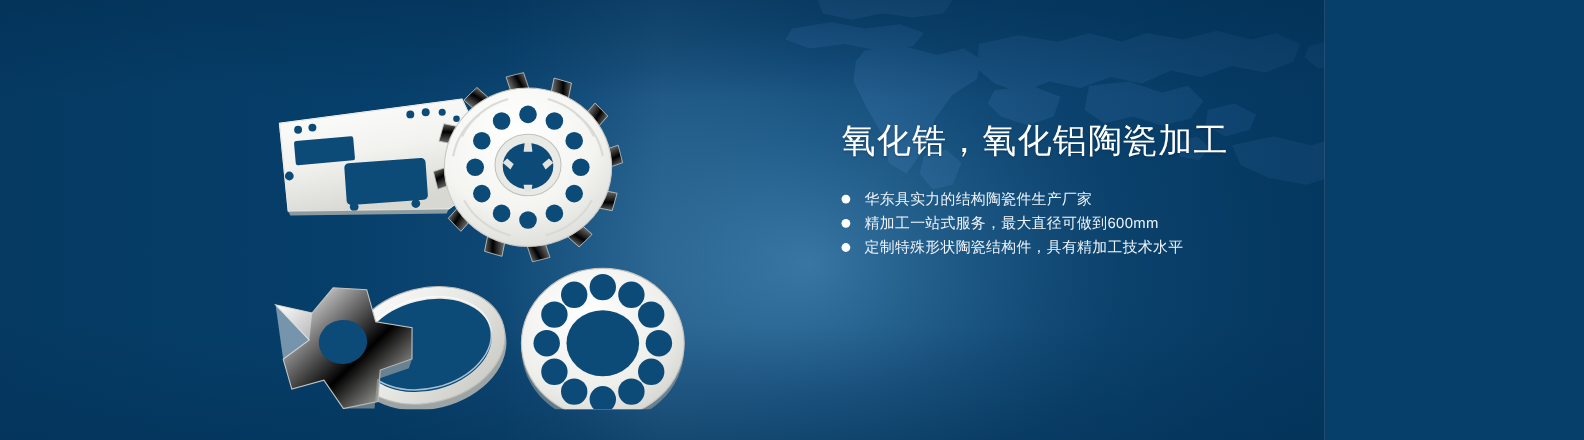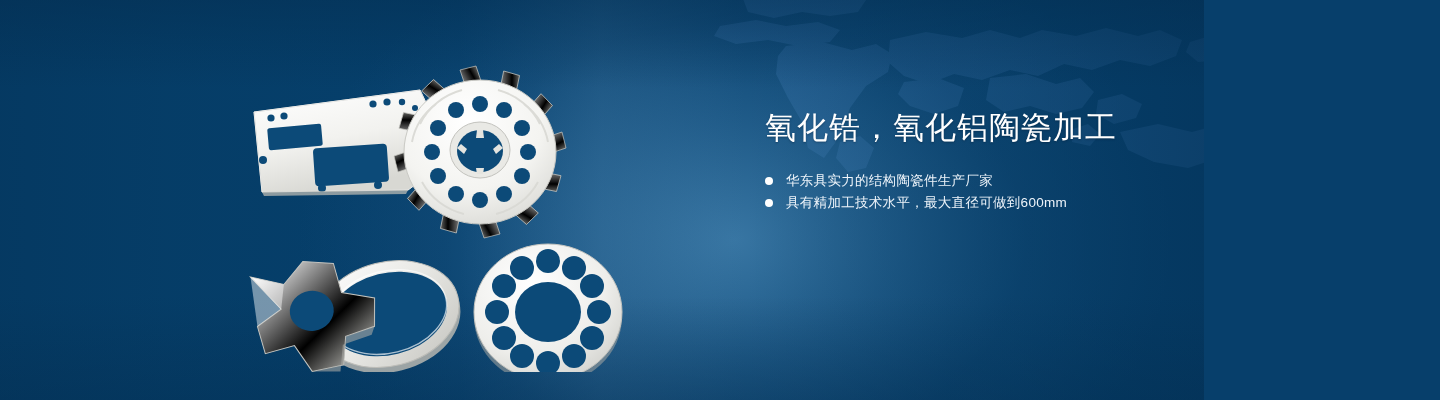--- a/index.html
+++ b/index.html
@@ -314,18 +314,22 @@
 
   <div class="copy">
     <div class="headline">氧化锆，氧化铝陶瓷加工</div>
     <ul class="bullets">
       <li class="bullet">
         <span class="dot"></span>
         <span class="bullet-text">华东具实力的结构陶瓷件生产厂家</span>
       </li>
       <li class="bullet">
         <span class="dot"></span>
-        <span class="bullet-text">具有精加工技术水平，最大直径可做到600mm</span>
+        <span class="bullet-text">精加工一站式服务，最大直径可做到600mm</span>
+      </li>
+      <li class="bullet">
+        <span class="dot"></span>
+        <span class="bullet-text">定制特殊形状陶瓷结构件，具有精加工技术水平</span>
       </li>
     </ul>
   </div>
 
 </div>
 
 </body></html>

